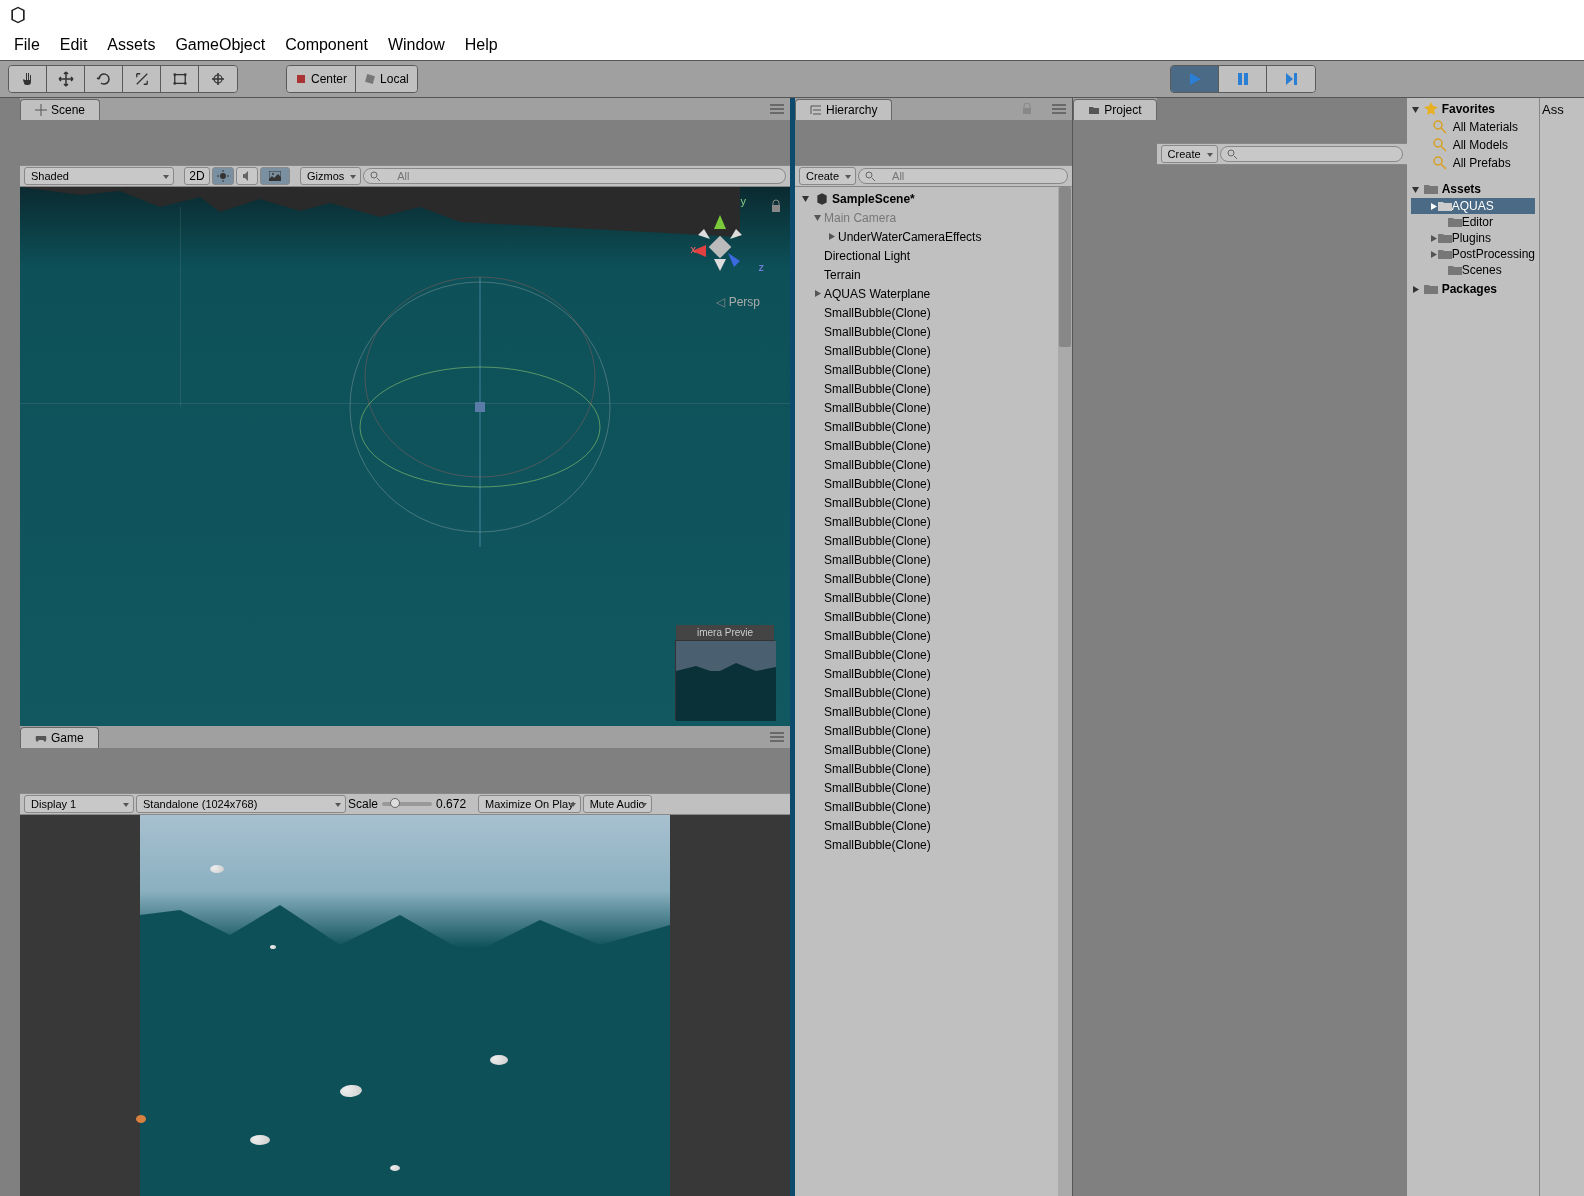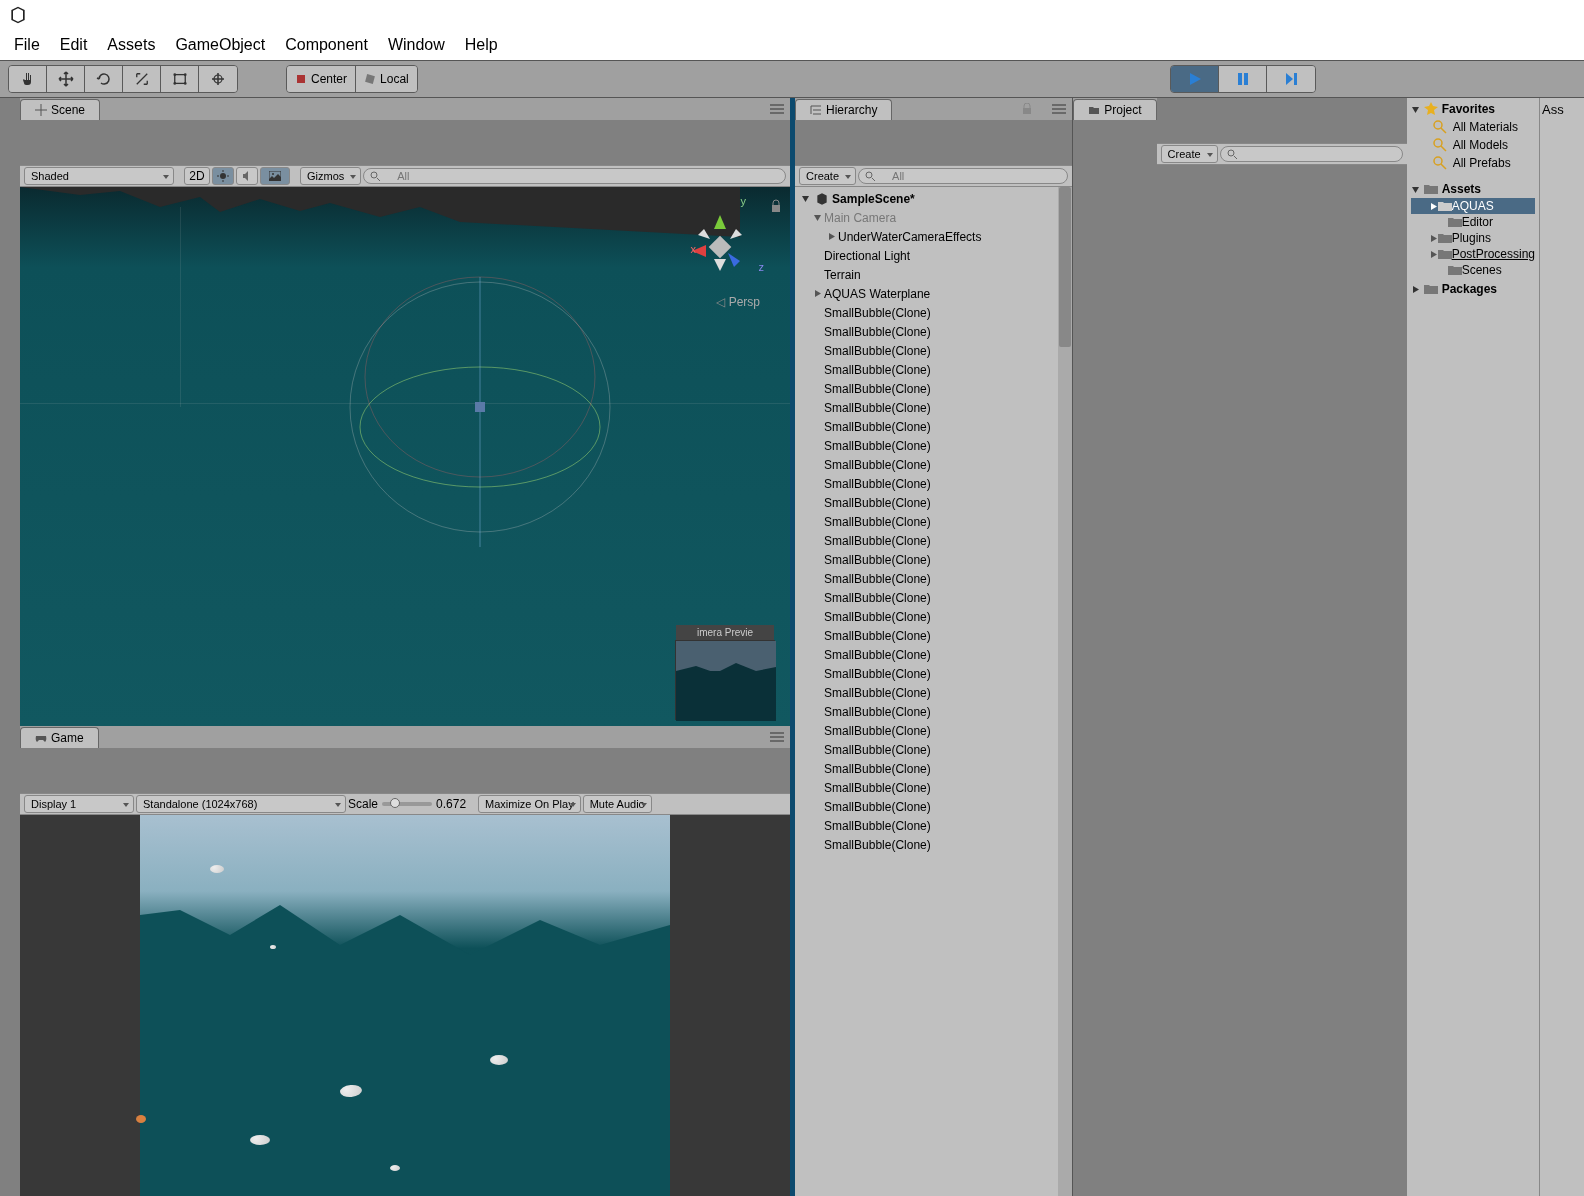--- a/index.html
+++ b/index.html
@@ -611,21 +611,21 @@
                 </div>
                 <div class="folder-item" style="padding-left: 18px;">
                   <svg class="arrow" viewBox="0 0 9 9">
                     <path fill="#555" d="M2 1 L8 4.5 L2 8 Z"></path>
                   </svg>
                   <svg class="folder-icon" viewBox="0 0 14 12">
                     <path fill="#777" d="M0 2h5l1 1h8v8H0z"></path>
                   </svg>
                   <span>Plugins</span>
                 </div>
-                <div class="folder-item" style="padding-left: 18px; text-decoration: underline;">
+                <div class="folder-item" style="padding-left: 18px;">
                   <svg class="arrow" viewBox="0 0 9 9">
                     <path fill="#555" d="M2 1 L8 4.5 L2 8 Z"></path>
                   </svg>
                   <svg class="folder-icon" viewBox="0 0 14 12">
                     <path fill="#777" d="M0 2h5l1 1h8v8H0z"></path>
                   </svg>
                   <span>PostProcessing</span>
                 </div>
                 <div class="folder-item" style="padding-left: 28px;">
                   <span class="arrow"></span>

